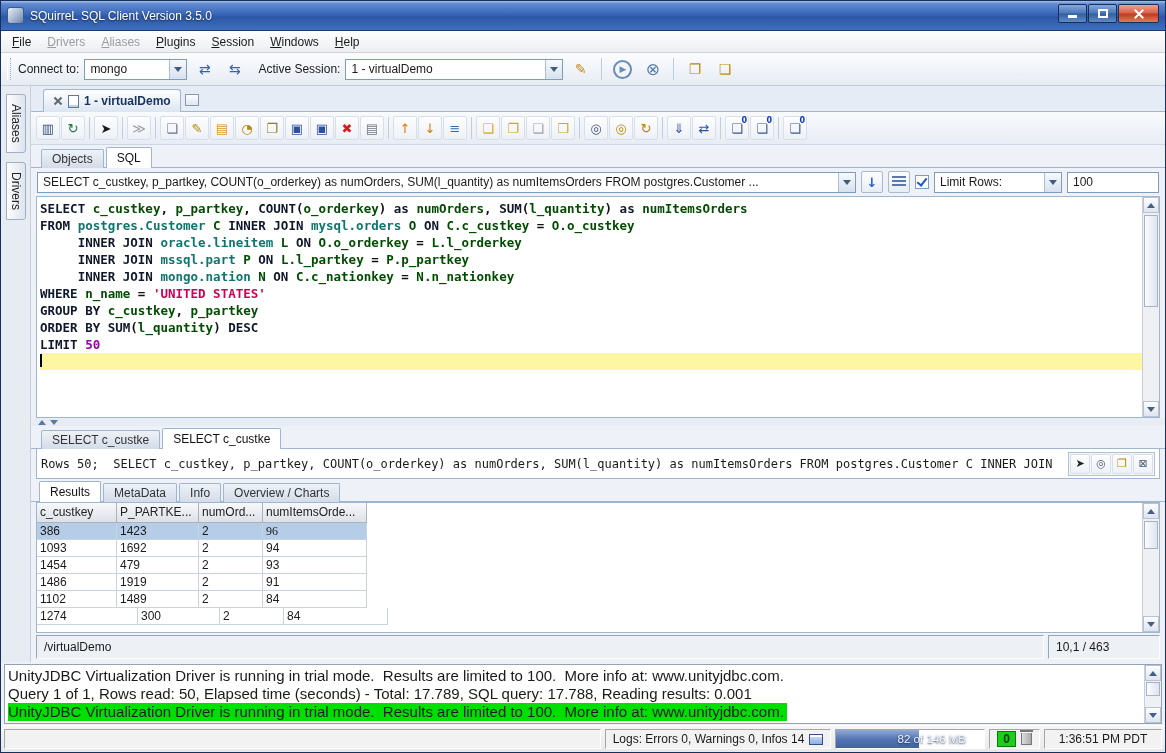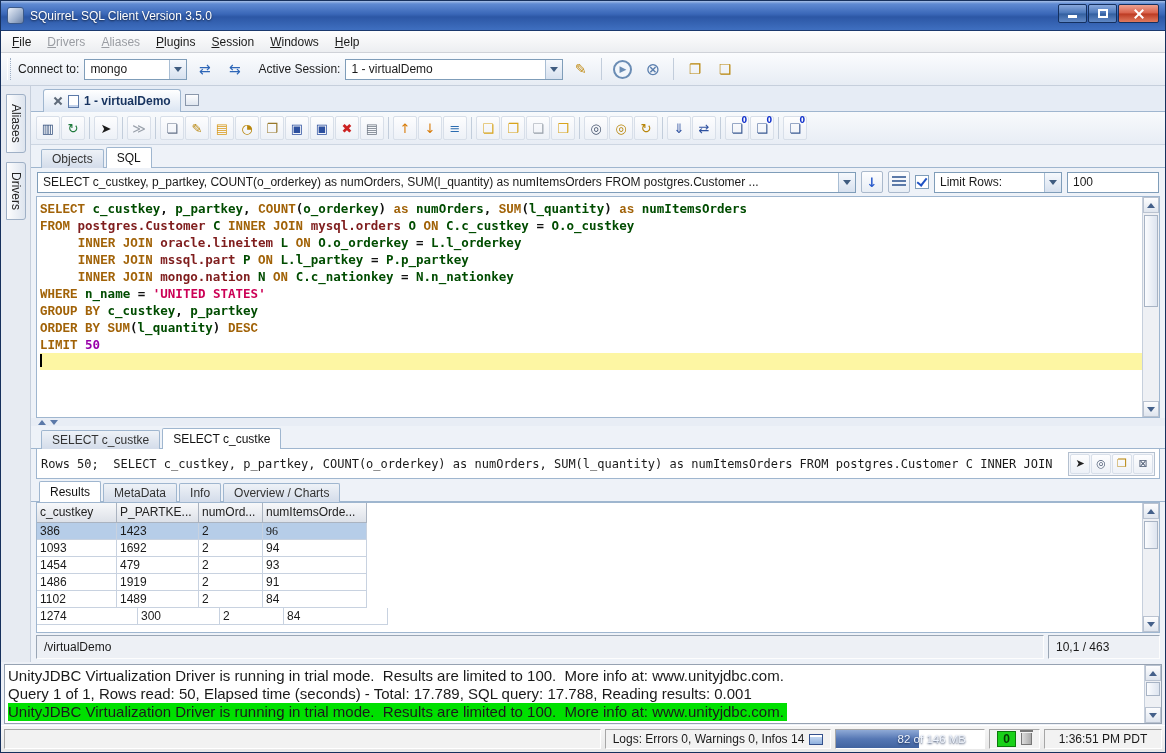--- a/index.html
+++ b/index.html
@@ -83,21 +83,21 @@
 .cb{width:14px;height:14px;border:1px solid #7f9db9;background:#fff;display:flex;align-items:center;justify-content:center;}
 .cb::after{content:"";width:4px;height:8px;border:solid #1f52c4;border-width:0 2px 2px 0;transform:rotate(38deg);margin-top:-2px;}
 .tfield{height:21px;border:1px solid #7f9db9;background:#fff;display:flex;align-items:center;padding:0 5px;}
 
 
 .editorwrap{flex:1;min-height:0;display:flex;margin:0 5px;border:1px solid #9fb6cf;background:#fff;}
 .code{flex:1;min-width:0;overflow:hidden;padding:3px 0 0 3px;font:bold 12.5px "DejaVu Sans Mono",monospace;line-height:17px;}
 .sql-line{height:17px;white-space:pre;}
 .sql-line.current{background:#fdf6a3;}
 .caret{display:inline-block;width:2px;height:13px;background:#000;vertical-align:text-top;}
-.tk-k{color:#a16207;font-family:Liberation Mono, monospace;} .tk-i{color:#004c00;} .tk-t{color:#7f1d1d;} .tk-s{color:#cc0055;} .tk-n{color:#9900aa;} .tk-p{color:#101010;}
+.tk-k{color:#0f172a;} .tk-i{color:#004c00;} .tk-t{color:#0f766e;} .tk-s{color:#cc0055;} .tk-n{color:#9900aa;} .tk-p{color:#101010;}
 
 
 .vscroll{flex:0 0 17px;width:17px;display:flex;flex-direction:column;background:#eef0f4;border-left:1px solid #c6cfdc;}
 .sb-btn{height:16px;flex:0 0 16px;border:1px solid #b9c2d0;background:linear-gradient(#fdfdfe,#dfe5ee);display:flex;align-items:center;justify-content:center;}
 .sb-btn.up::after{content:"";border:4px solid transparent;border-bottom:5px solid #44608a;margin-top:-4px;}
 .sb-btn.down::after{content:"";border:4px solid transparent;border-top:5px solid #44608a;margin-bottom:-4px;}
 .sb-track{flex:1;position:relative;}
 .sb-thumb{position:absolute;left:1px;right:1px;border:1px solid #a7b3c4;background:linear-gradient(90deg,#fbfcfe,#dde4ef);}
 
 

